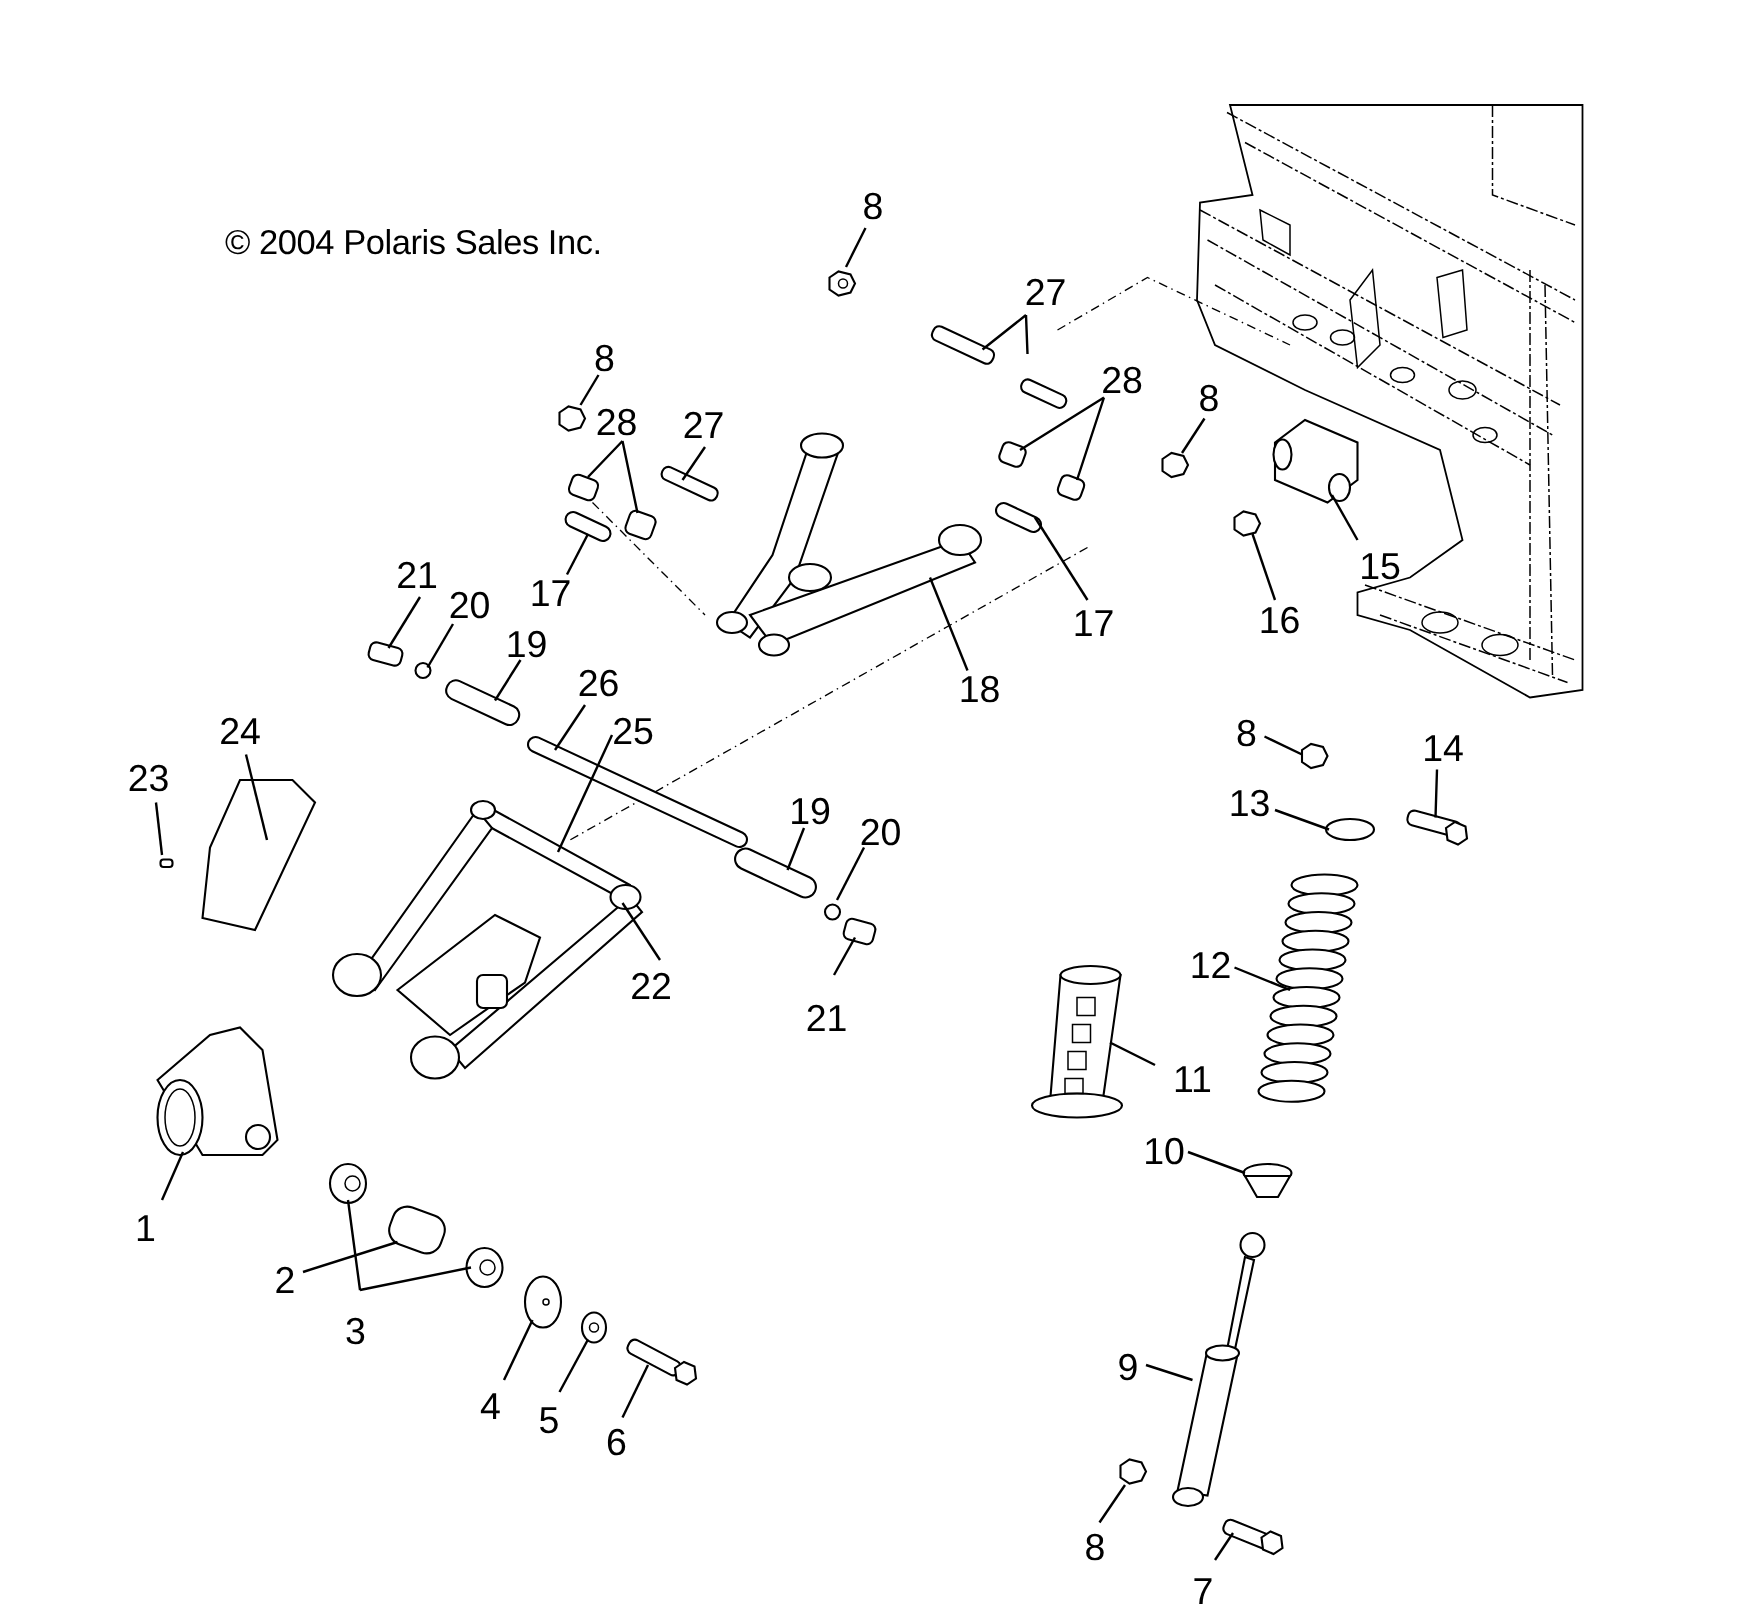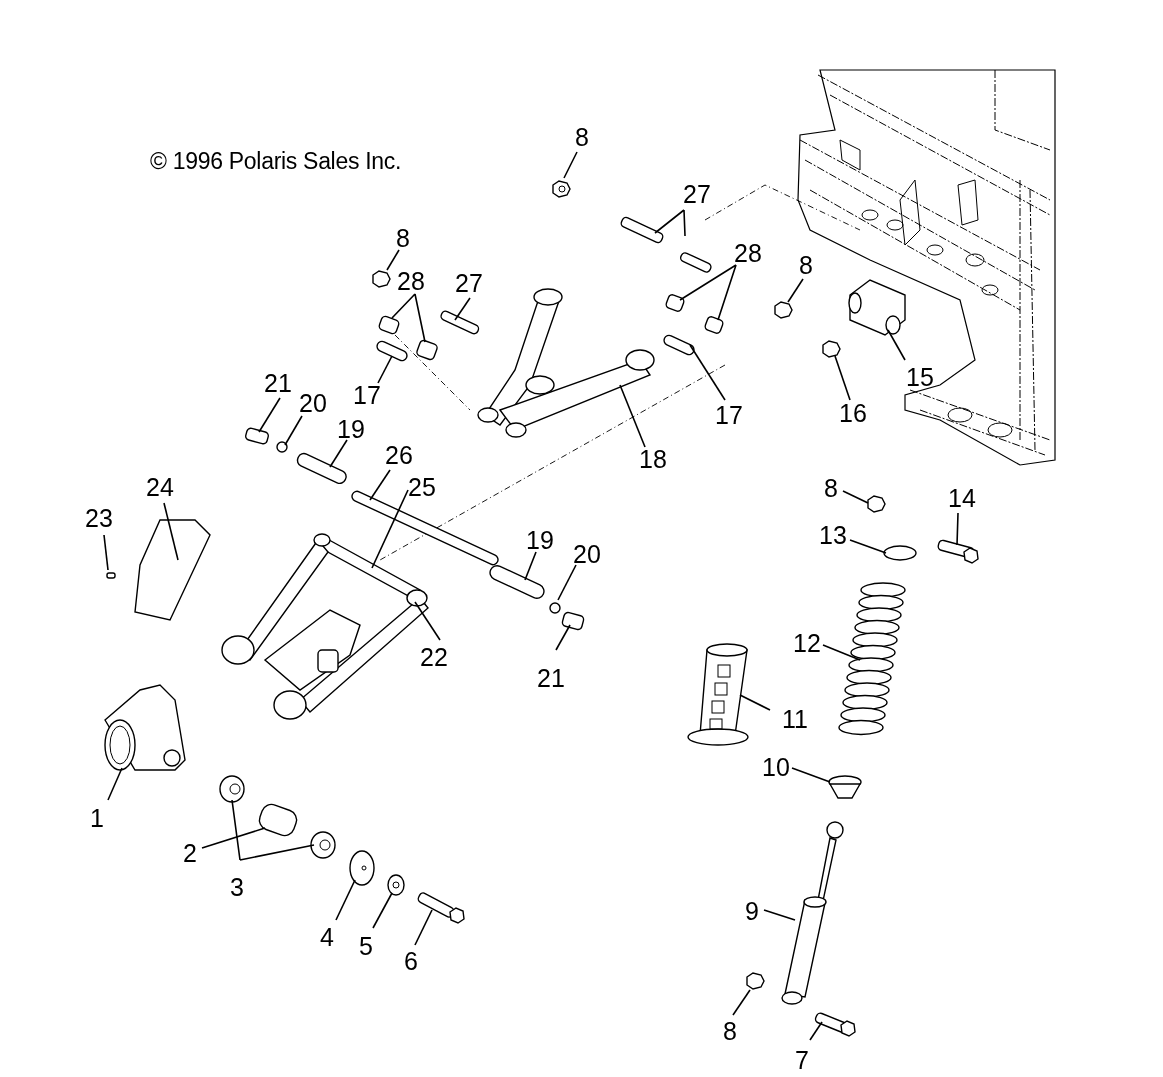--- a/index.html
+++ b/index.html
@@ -10,21 +10,21 @@
   .part{fill:#fff;stroke:#000;stroke-width:1.4;}
   .thin{fill:none;stroke:#000;stroke-width:1;}
   .lead{stroke:#000;stroke-width:1.6;fill:none;}
   .dash{stroke:#000;stroke-width:0.9;fill:none;stroke-dasharray:6 3 1 3;}
   .frame{fill:#fff;stroke:#000;stroke-width:1.2;}
   .frameline{fill:none;stroke:#000;stroke-width:1;stroke-dasharray:8 2 2 2;}
 </style>
 </head>
 <body>
 
-<div class="copyright">© 1996 Polaris Sales Inc.</div>
+<div class="copyright">© 2004 Polaris Sales Inc.</div>
 
 <svg id="diagram" viewBox="0 0 1163 1077" xmlns="http://www.w3.org/2000/svg">
 
   <g>
     <path class="frame" d="M820 70 L1055 70 L1055 460 L1020 465 L940 420 L905 410 L905 395 L940 385 L975 360 L960 300 L870 260 L810 230 L798 200 L800 135 L835 130 Z"></path>
     <path class="frameline" d="M818 75 L1050 200"></path>
     <path class="frameline" d="M830 95 L1050 215"></path>
     <path class="frameline" d="M800 140 L1040 270"></path>
     <path class="frameline" d="M805 160 L1035 290"></path>
     <path class="frameline" d="M810 190 L1020 310"></path>

